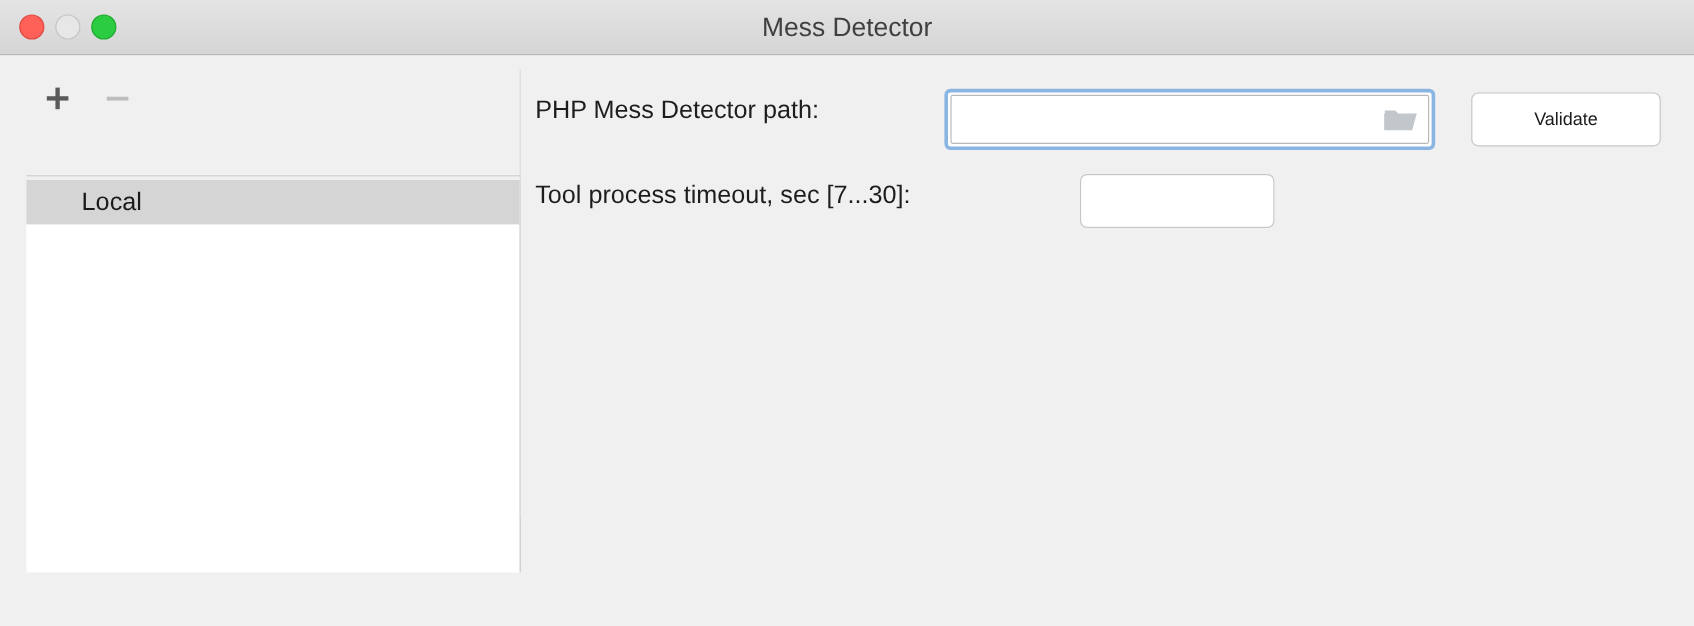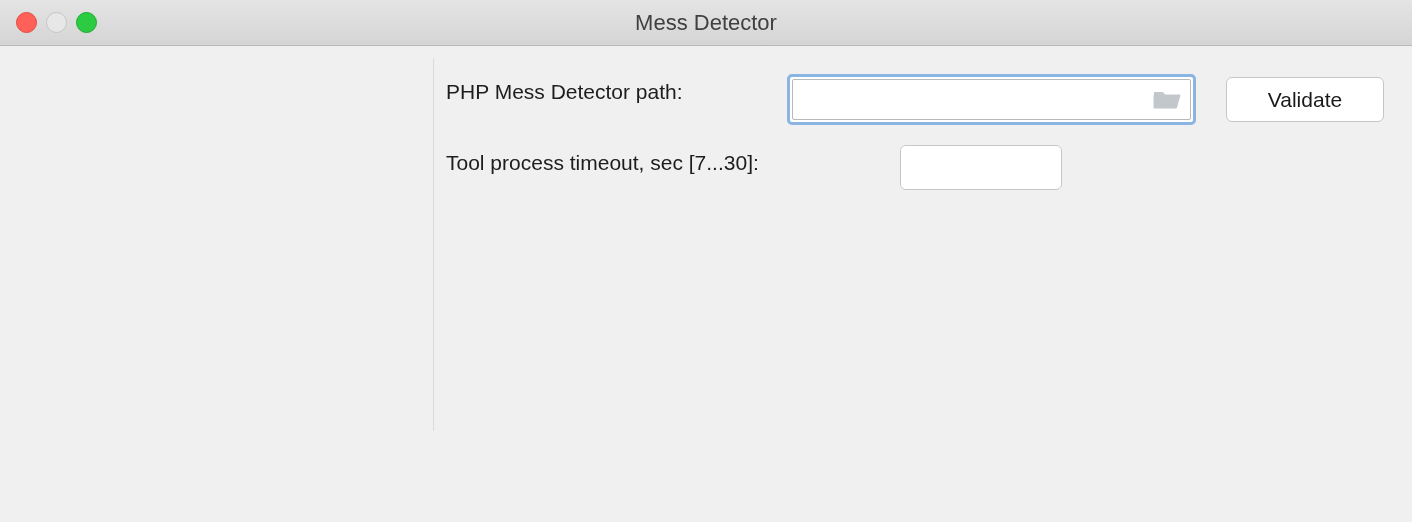--- a/index.html
+++ b/index.html
@@ -160,21 +160,21 @@
   }
   .folder-icon {
     position: absolute;
     right: 12px; top: 50%;
     transform: translateY(-50%);
     width: 28px; height: 22px;
   }
 
   .btn {
     font-family: "Liberation Sans", sans-serif;
-    font-size: 21px;
+    font-size: 15px;
     color: #1a1a1a;
     background: #ffffff;
     border: 1px solid #c6c6c6;
     border-radius: 6px;
     height: 45px;
     padding: 0 18px;
     cursor: default;
     display: inline-flex;
     align-items: center;
     justify-content: center;
@@ -221,20 +221,48 @@
 
   <div class="titlebar">
     <div class="traffic">
       <div class="light close"></div>
       <div class="light min"></div>
       <div class="light zoom"></div>
     </div>
     <div class="title-text">Mess Detector</div>
   </div>
 
+  <div class="left-panel">
+
+    <div class="list-toolbar">
+      <div class="tb-btn tb-plus">
+        <span>
+          <svg width="24" height="24" viewBox="0 0 24 24" aria-hidden="true">
+            <rect x="10.2" y="3" width="3.6" height="18" fill="#5a5a5a"></rect>
+            <rect x="3" y="10.2" width="18" height="3.6" fill="#5a5a5a"></rect>
+          </svg>
+        </span>
+      </div>
+      <div class="tb-btn tb-minus disabled">
+        <span>
+          <svg width="24" height="24" viewBox="0 0 24 24" aria-hidden="true">
+            <rect x="3" y="10.6" width="18" height="3.2" fill="#bdbdbd"></rect>
+          </svg>
+        </span>
+      </div>
+    </div>
+
+    <div class="list-sep"></div>
+
+    <div class="list-box">
+      <div class="list-row selected">
+        <span>Local</span>
+      </div>
+    </div>
+  </div>
 
   <div class="v-divider"></div>
 
   <div class="form">
 
     <div class="row row-path">
       <span class="field-label">PHP Mess Detector path:</span>
     </div>
 
     <div class="path-input-wrap">

